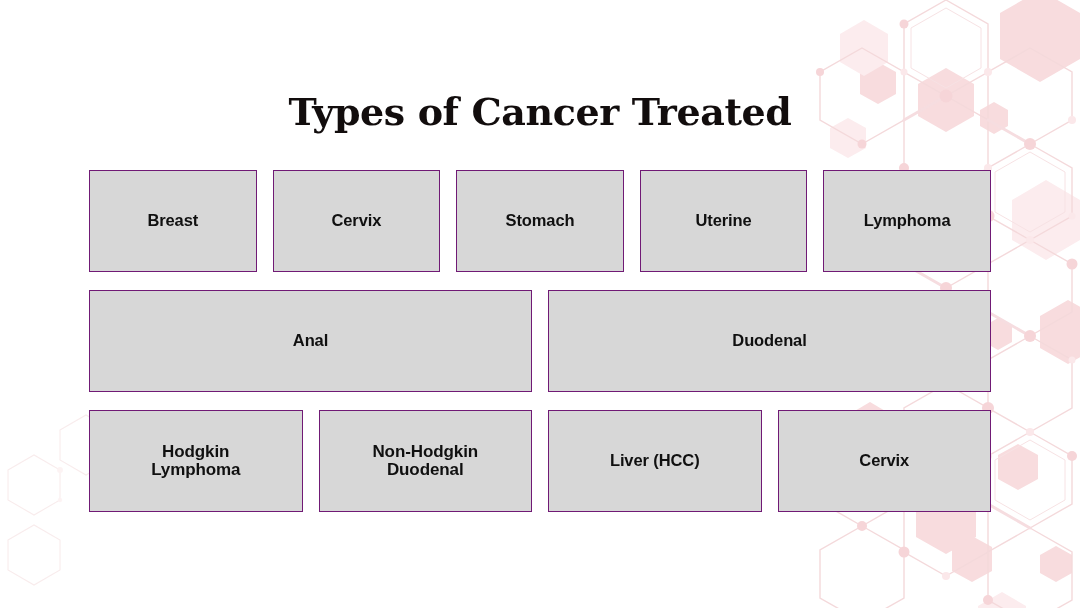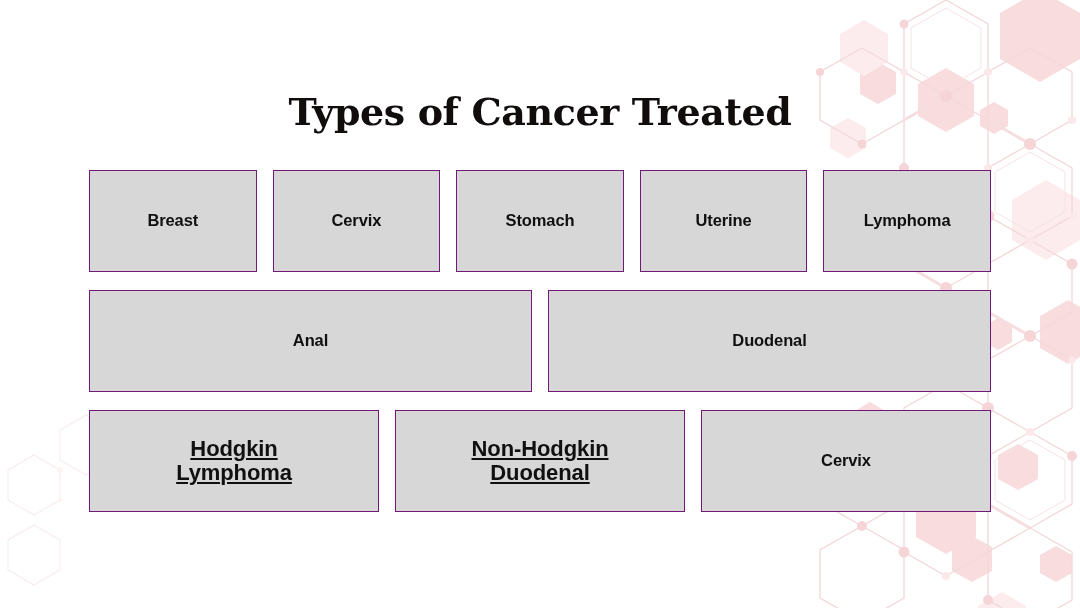--- a/index.html
+++ b/index.html
@@ -97,22 +97,21 @@
     font-family: "Liberation Sans", sans-serif;
     font-weight: 700;
     font-size: 16.5px;
     line-height: 1.08;
     color: #101010;
     letter-spacing: -0.1px;
     white-space: pre-line;
     -webkit-font-smoothing: antialiased;
   }
   .card.two-line .card-label {
-    font-size: 22px;
-    text-decoration: underline;
+    font-size: 17px;
   }
 </style>
 </head>
 <body>
 
 <div id="slide">
 
   <svg id="bg-decor-left" viewBox="0 0 160 608" xmlns="http://www.w3.org/2000/svg" aria-hidden="true">
     <g stroke="#f3dcdd" stroke-width="1.1" fill="none">
       <polygon points="8,470 34,455 60,470 60,500 34,515 8,500"></polygon>
@@ -264,18 +263,21 @@
     <div class="grid-row">
       <div class="card two-line">
         <span class="card-label">Hodgkin
 Lymphoma</span>
       </div>
       <div class="card two-line">
         <span class="card-label">Non-Hodgkin
 Duodenal</span>
       </div>
       <div class="card">
+        <span class="card-label">Liver (HCC)</span>
+      </div>
+      <div class="card">
         <span class="card-label">Cervix</span>
       </div>
     </div>
 
   </div>
 </div>
 
 </body></html>

